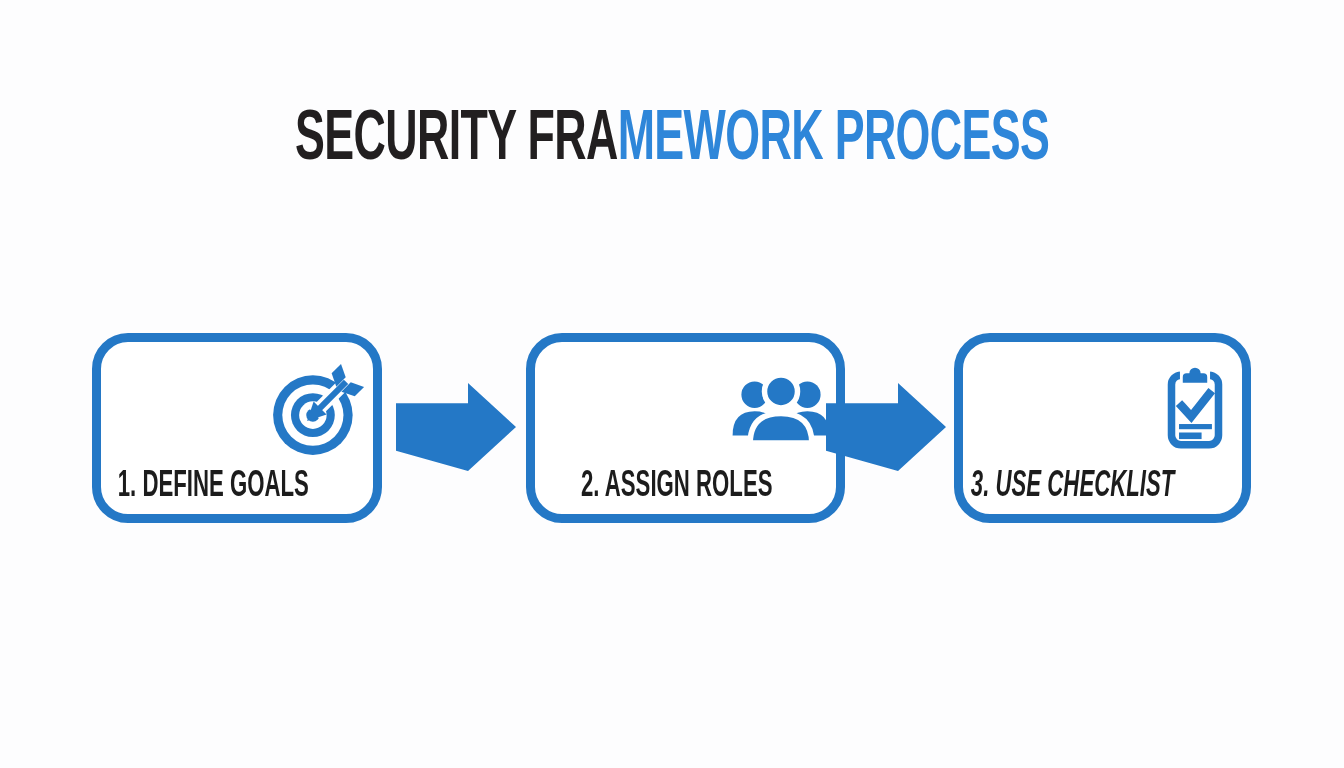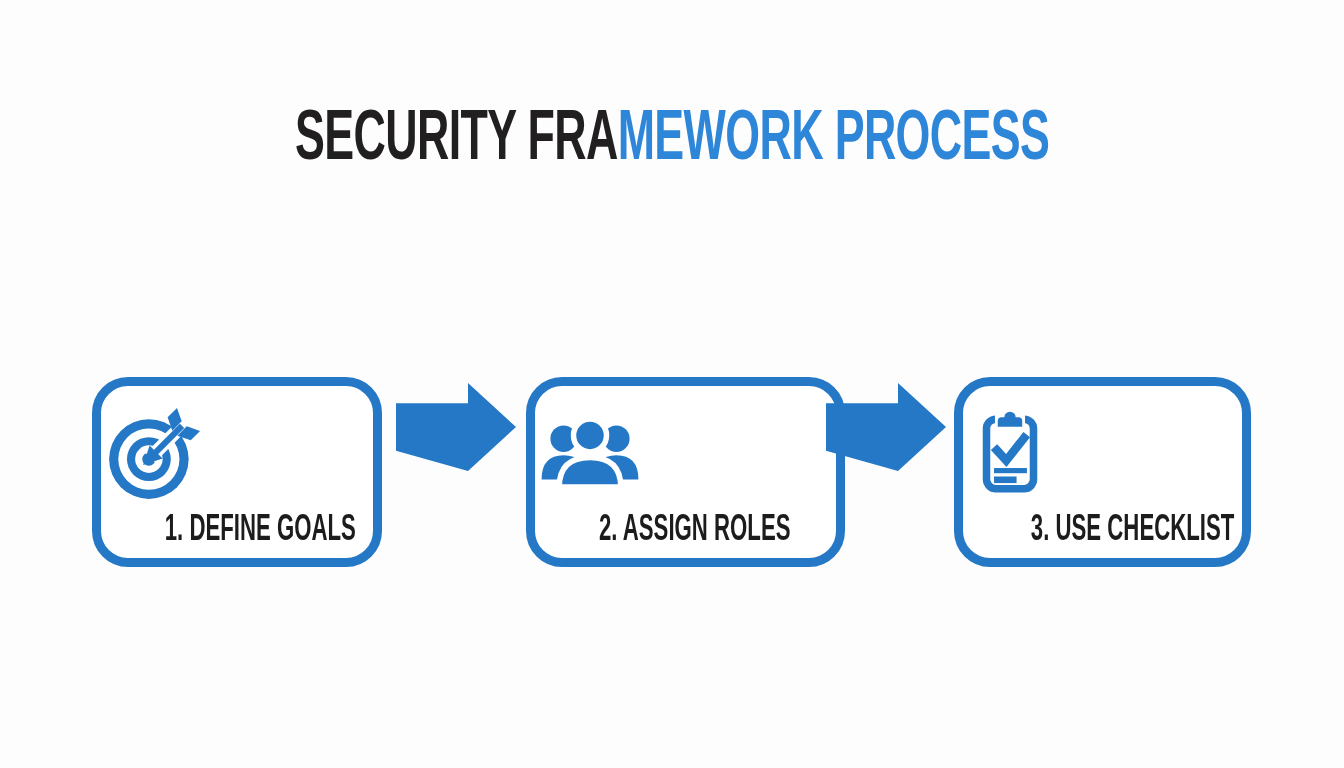--- a/index.html
+++ b/index.html
@@ -36,25 +36,25 @@
   }
   .title-black{color:var(--title-black);}
   .title-blue{color:var(--title-blue);}
   
   .step-box{
     position:absolute;
     top:333px;height:190px;
     background:#ffffff;
     border:9px solid var(--accent-blue);
     border-radius:36px;
-    display:flex;flex-direction:column;align-items:flex-start;margin-top:44px;
+    display:flex;flex-direction:column;align-items:flex-end;
   }
   .box-1{left:92px;width:290px;}
   .box-2{left:526px;width:319px;}
-  .box-3{left:954px;width:297px;}
+  .box-3{left:954px;width:297px;font-style:italic;}
   .icon-wrap{
     height:102px;margin-top:16px;
     display:flex;align-items:center;justify-content:center;
     color:var(--accent-blue);
   }
   .step-label{
     margin-top:4px;
     font-size:37px;line-height:40px;
     font-weight:800;
     color:var(--label-black);

